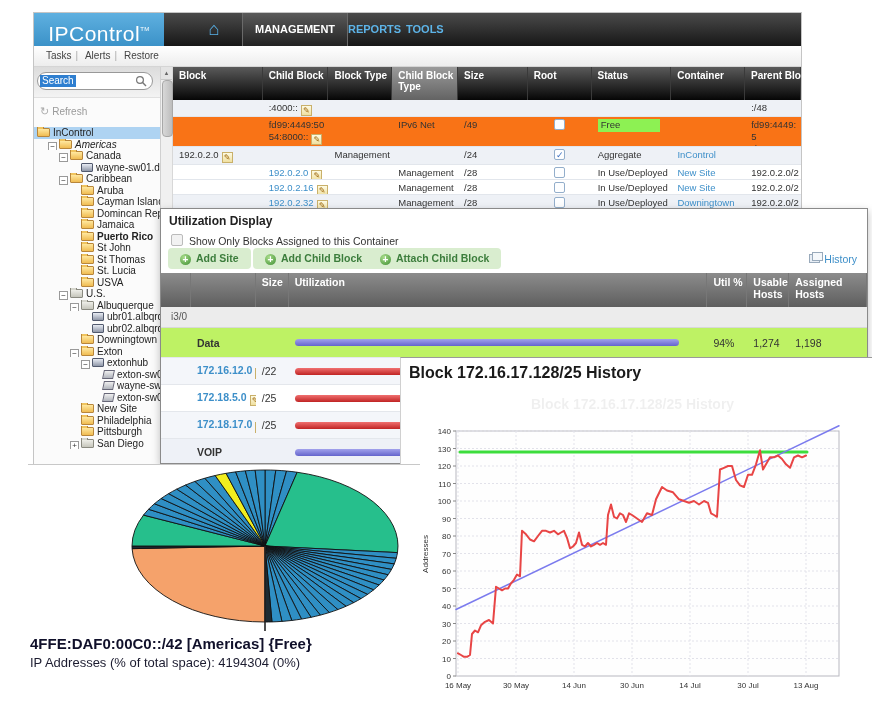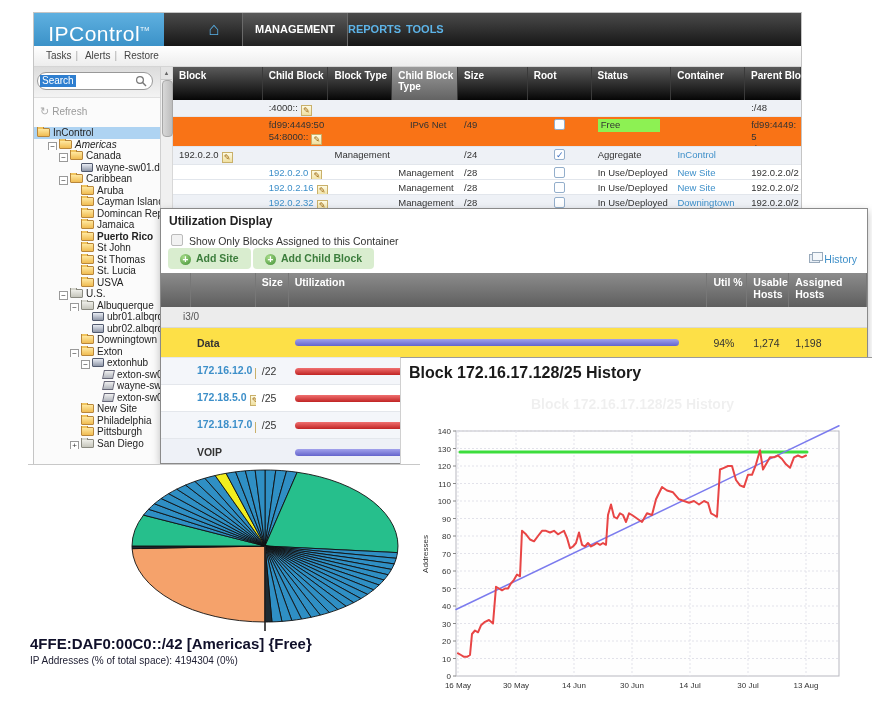--- a/index.html
+++ b/index.html
@@ -60,34 +60,34 @@
   .gbtn{position:absolute;top:39px;height:21px;background:#d9edcf;border-radius:4px;font-size:10.5px;font-weight:bold;color:#3c7d3c;line-height:21px;padding:0 12px;cursor:pointer;}
   .plus{display:inline-block;width:11px;height:11px;border-radius:50%;background:radial-gradient(circle at 35% 30%,#a8dc8a,#3f8f33);color:#fff;font-size:10px;line-height:11px;text-align:center;margin-right:5px;vertical-align:-1px;}
   #histlink{position:absolute;right:10px;top:44px;font-size:10.5px;color:#3d8fc9;cursor:pointer;}
   .hist-ic{display:inline-block;width:9px;height:7px;border:1px solid #9ab;background:#e8eef5;position:relative;margin-right:4px;}
   .hist-ic:after{content:"";position:absolute;left:2px;top:-3px;width:9px;height:7px;border:1px solid #9ab;background:#f5f8fb;}
   #util-thead{position:absolute;left:0;top:64px;width:100%;height:34px;display:flex;}
   .uth{background:linear-gradient(#8c8c8c,#5e5e5e);color:#fff;font-size:10.5px;font-weight:bold;padding:3px 0 0 6px;box-sizing:border-box;border-right:1px solid #777;line-height:12px;}
   #util-rows{position:absolute;left:0;top:98px;width:100%;}
   .urow{display:flex;align-items:center;border-bottom:1px solid #e4e7ec;box-sizing:border-box;}
   .ucell{font-size:10.5px;color:#333;padding-left:6px;box-sizing:border-box;overflow:hidden;white-space:nowrap;}
-  .ugroup{height:20px;line-height:20px;background:#ececec;border-bottom:1px solid #d8d8d8;font-size:10px;color:#555;padding-left:22px;}
+  .ugroup{height:20px;line-height:20px;background:#ececec;border-bottom:1px solid #d8d8d8;font-size:10px;color:#555;padding-left:10px;}
   .bar{height:7px;border-radius:4px;}
   .bar.blue{background:linear-gradient(#a2a2ec,#6464cc);}
   .bar.red{background:linear-gradient(#f07070,#c02424);}
   .uname{font-weight:bold;color:#333;}
   
   #hist{position:absolute;left:400px;top:357px;width:472px;height:335px;background:#fff;border-top:1px solid #9a9a9a;border-left:1px solid #d0d0d0;box-sizing:border-box;z-index:3;}
   #hist-title{position:absolute;left:8px;top:6px;font-size:16px;font-weight:bold;color:#1a1a1a;}
   #hist-ghost{position:absolute;left:130px;top:38px;font-size:14px;font-weight:bold;color:#000;opacity:.06;}
   #hist-svg{position:absolute;left:0;top:0;}
   
   #pie{position:absolute;left:28px;top:464px;width:392px;height:246px;background:#fff;border-top:1px solid #c8c8c8;box-sizing:border-box;z-index:4;}
   #pie-cap1{position:absolute;left:2px;top:170px;font-size:15px;font-weight:bold;color:#10102a;white-space:nowrap;}
-  #pie-cap2{position:absolute;left:2px;top:190px;font-size:10px;color:#1c1c30;white-space:nowrap;}
+  #pie-cap2{position:absolute;left:2px;top:190px;font-size:13px;color:#1c1c30;white-space:nowrap;}
 </style>
 </head>
 <body>
 
 <div id="stage">
 
   <div id="app">
     <div id="brandbar">
       <div id="logo"><span>IPControl</span><sup>TM</sup></div>
       <div id="nav">
@@ -172,21 +172,21 @@
             <div class="td" style="width: 70px;"></div>
             <div class="td" style="width: 64px; text-align: center; padding-left: 0px;"></div>
             <div class="td" style="width: 80px;"></div>
             <div class="td" style="width: 74px;"></div>
             <div class="td" style="width: 56px;">:/48</div>
           </div>
           <div class="trr" style="height: 30px; background: #f97316;">
             <div class="td" style="width: 90px;"></div>
             <div class="td" style="width: 66px;"><span>fd99:4449:5054:8000::</span><span class="edit">✎</span></div>
             <div class="td" style="width: 64px;"></div>
-            <div class="td" style="width: 66px; text-align: center;">IPv6 Net</div>
+            <div class="td" style="width: 66px;">IPv6 Net</div>
             <div class="td" style="width: 70px;">/49</div>
             <div class="td" style="width: 64px; text-align: center; padding-left: 0px;"><span class="cb"></span></div>
             <div class="td" style="width: 80px;"><span class="freechip">Free</span></div>
             <div class="td" style="width: 74px;"></div>
             <div class="td" style="width: 56px;">fd99:4449:5
 :/48</div>
           </div>
           <div class="trr" style="height: 18px; background: rgb(238, 241, 246);">
             <div class="td" style="width: 90px;"><span>192.0.2.0</span><span class="edit">✎</span></div>
             <div class="td" style="width: 66px;"></div>
@@ -233,33 +233,34 @@
           </div>
         </div>
     </div>
   </div>
 
   <div id="util">
     <div id="util-title">Utilization Display</div>
     <div id="util-filter"><span class="fcb"></span><span>Show Only Blocks Assigned to this Container</span></div>
     <div class="gbtn" style="left:7px;"><span class="plus">+</span><span>Add Site</span></div>
     <div class="gbtn" style="left:92px;"><span class="plus">+</span><span>Add Child Block</span></div>
+    <div class="gbtn" style="left:207px;"><span class="plus">+</span><span>Attach Child Block</span></div>
     <div id="histlink"><span class="hist-ic"></span><span>History</span></div>
     <div id="util-thead">
         <div class="uth" style="width: 30px;"></div>
         <div class="uth" style="width: 65px;"></div>
         <div class="uth" style="width: 33px;">Size</div>
         <div class="uth" style="width: 420px;">Utilization</div>
         <div class="uth" style="width: 40px;">Util %</div>
         <div class="uth" style="width: 42px;">Usable Hosts</div>
         <div class="uth" style="width: 78px;">Assigned Hosts</div>
       </div>
     <div id="util-rows">
         <div class="ugroup">i3/0</div>
-        <div class="urow" style="height: 30px; background: #fde047;">
+        <div class="urow" style="height: 30px; background: #bef264;">
           <div class="ucell" style="width: 30px;"></div>
           <div class="ucell" style="width: 65px;"><span class="uname">Data</span></div>
           <div class="ucell" style="width: 33px;"></div>
           <div class="ucell" style="width: 420px;">
             <div class="bar blue" style="width: 93%;"></div>
           </div>
           <div class="ucell" style="width: 40px;">94%</div>
           <div class="ucell" style="width: 42px;">1,274</div>
           <div class="ucell" style="width: 78px;">1,198</div>
         </div>

